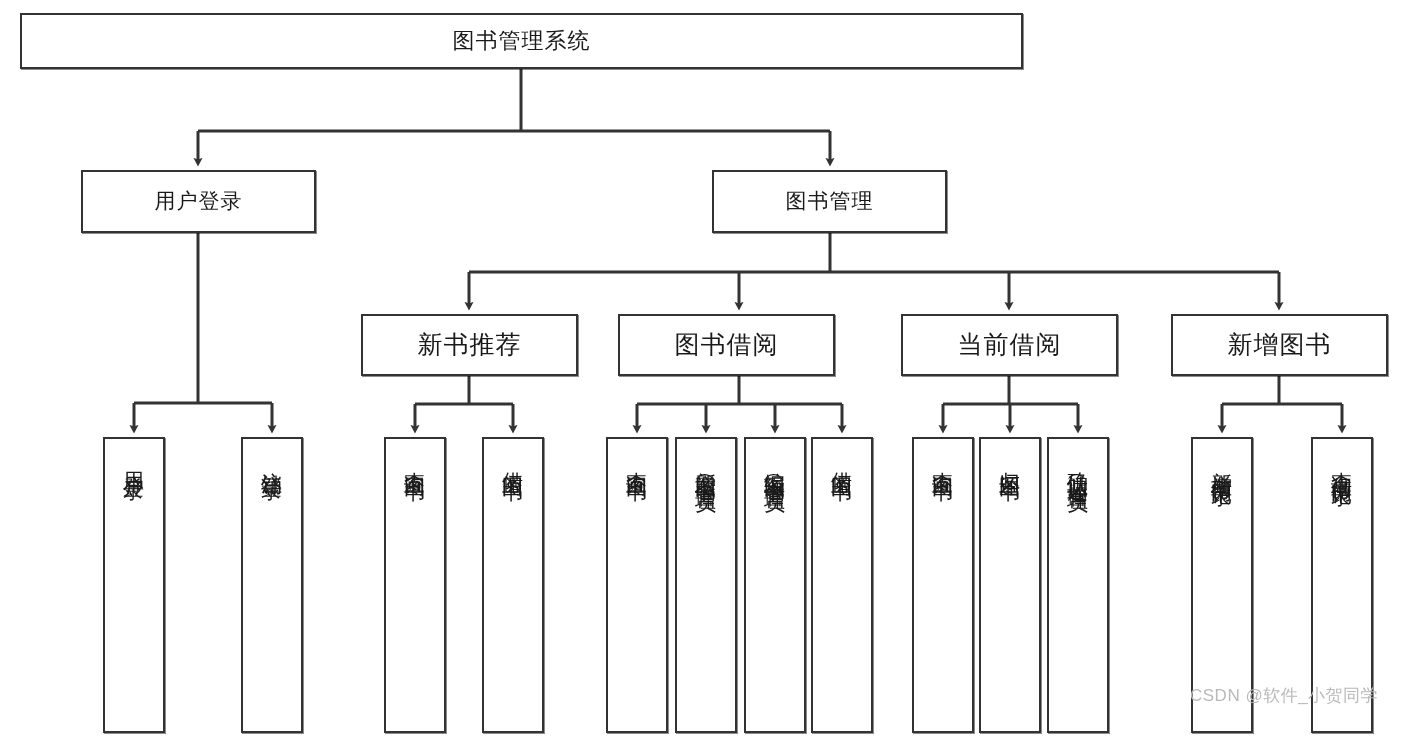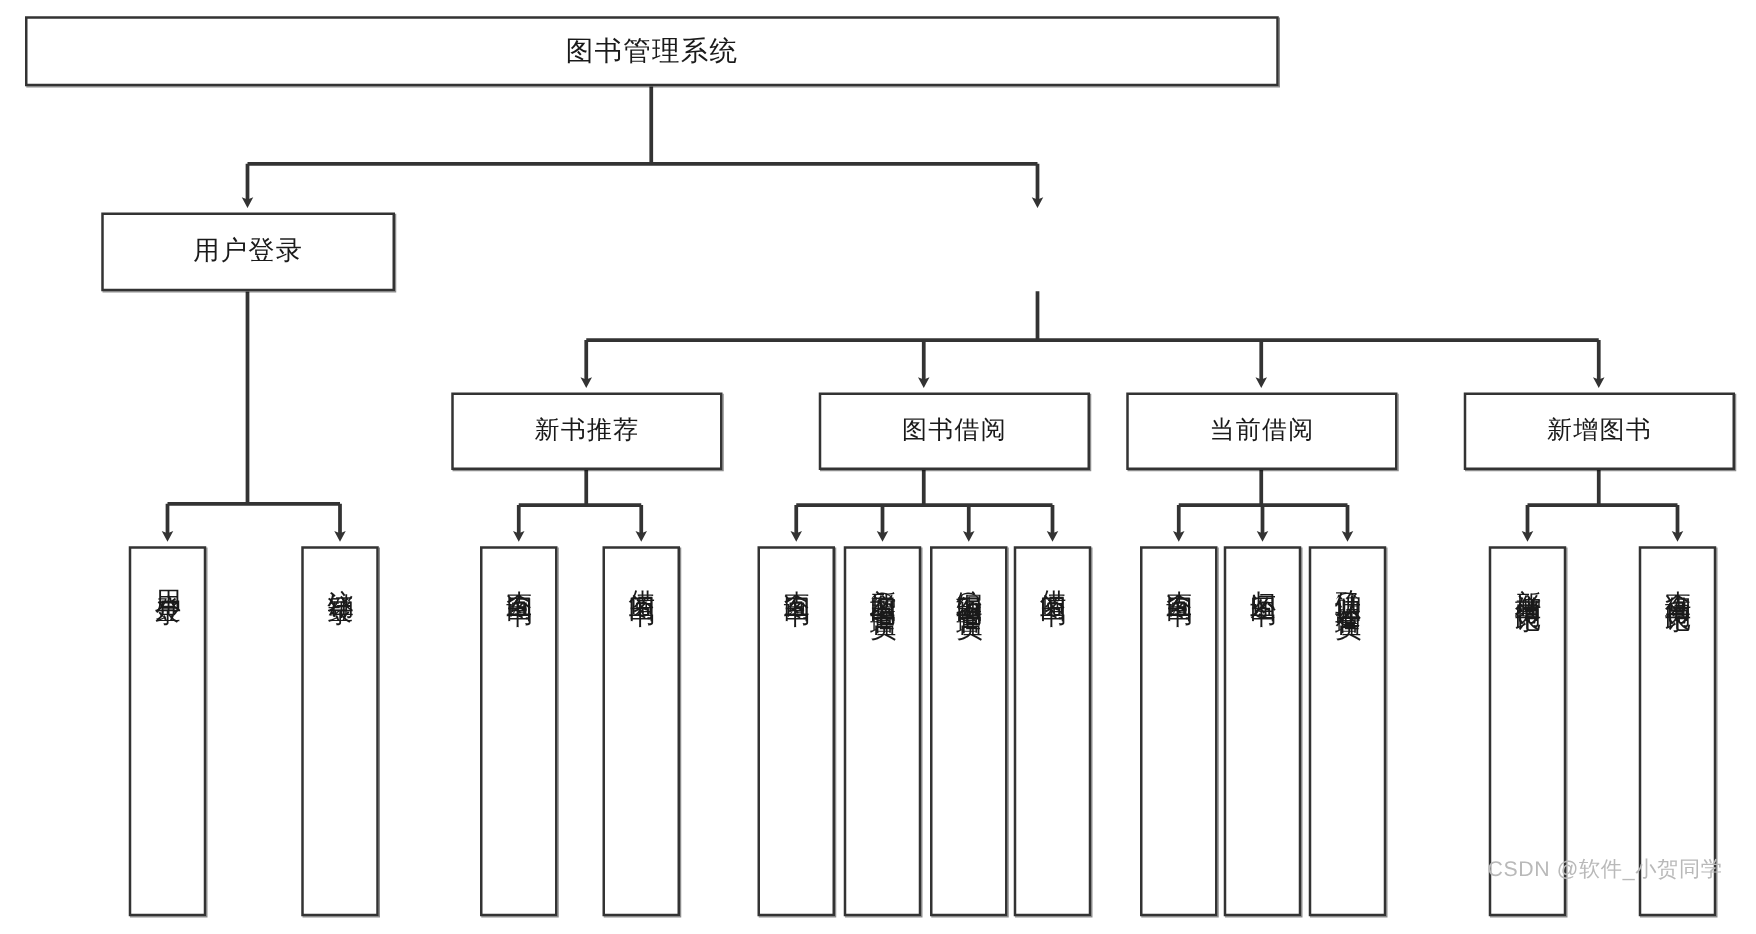--- a/index.html
+++ b/index.html
@@ -38,21 +38,21 @@
     color: #1a1a1a;
   }
   .node-label {
     display: block;
     text-align: center;
     line-height: 1.18;
     white-space: pre-line;
   }
   .level0 .node-label { font-size: 22px; letter-spacing: 1px; }
   .level1 .node-label { font-size: 21px; letter-spacing: 1px; }
-  .level2 .node-label { font-size: 20px; letter-spacing: 1px; }
+  .level2 .node-label { font-size: 25px; letter-spacing: 1px; }
   .leaf {
     align-items: flex-start;
     justify-content: center;
     padding-top: 16px;
   }
   .leaf .node-label {
     writing-mode: vertical-rl;
     text-orientation: upright;
     font-size: 21px;
     letter-spacing: 3px;
@@ -122,25 +122,28 @@
     </g>
   </svg>
 
   <div class="node-box level0" style="left:20px; top:13px; width:1003px; height:56px;">
     <span class="node-label">图书管理系统</span>
   </div>
 
   <div class="node-box level1" style="left:81px; top:170px; width:235px; height:63px;">
     <span class="node-label">用户登录</span>
   </div>
+  <div class="node-box level1" style="left:712px; top:170px; width:235px; height:63px;">
+    <span class="node-label">图书管理</span>
+  </div>
 
   <div class="node-box level2" style="left:361px; top:314px; width:217px; height:62px;">
     <span class="node-label">新书推荐</span>
   </div>
-  <div class="node-box level2" style="left:655px; top:314px; width:217px; height:62px;justify-content:center;">
+  <div class="node-box level2" style="left:618px; top:314px; width:217px; height:62px;justify-content:center;">
     <span class="node-label">图书借阅</span>
   </div>
   <div class="node-box level2" style="left:901px; top:314px; width:217px; height:62px;">
     <span class="node-label">当前借阅</span>
   </div>
   <div class="node-box level2" style="left:1171px; top:314px; width:217px; height:62px;">
     <span class="node-label">新增图书</span>
   </div>
 
   <div class="node-box leaf" style="left:103px; top:437px; width:62px; height:296px;">

